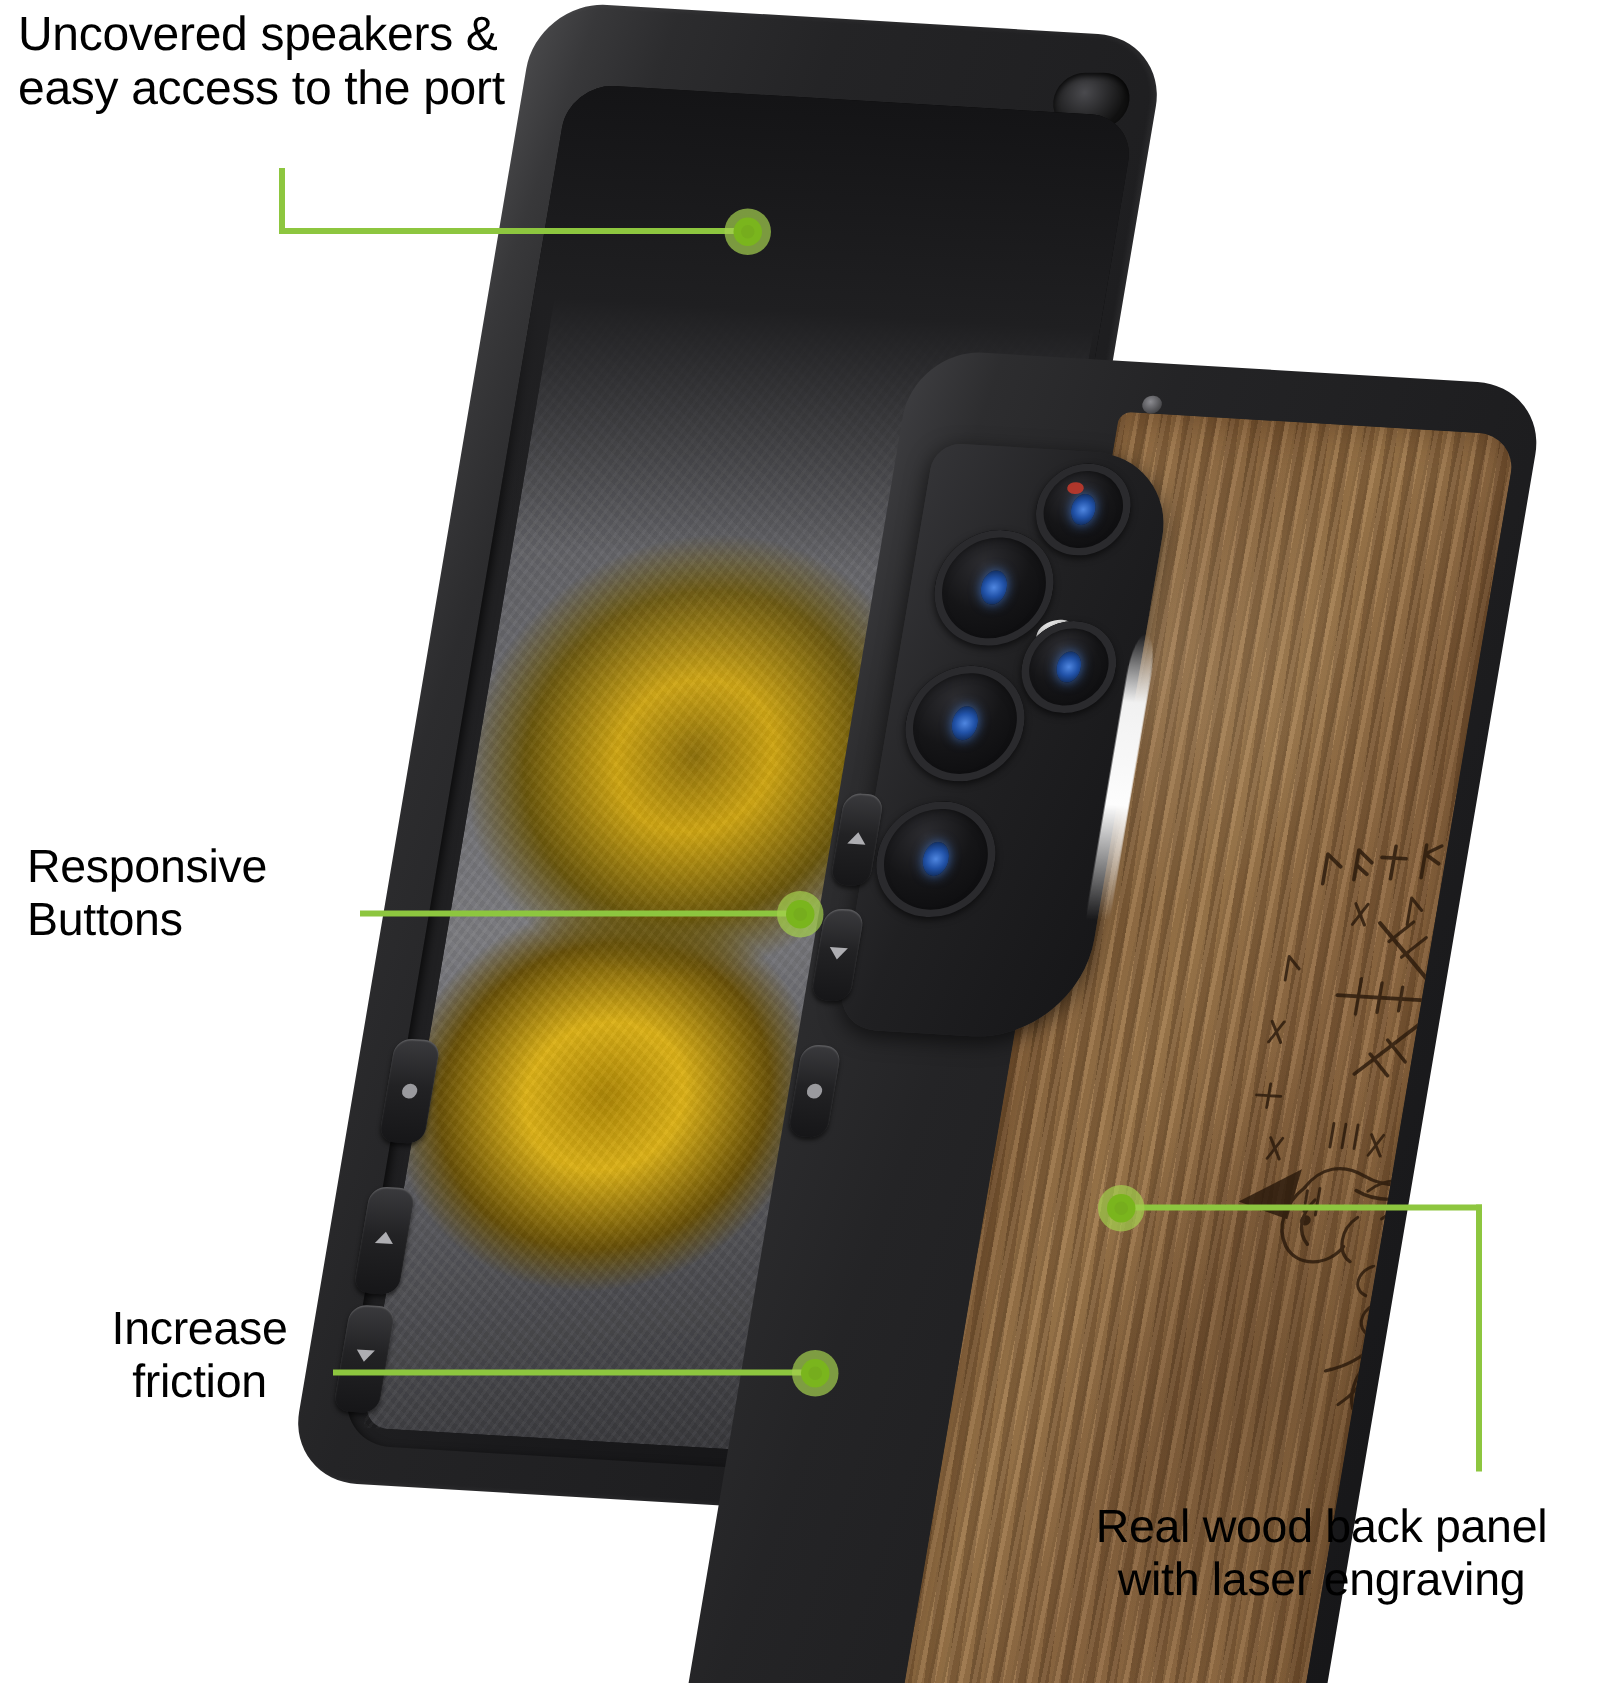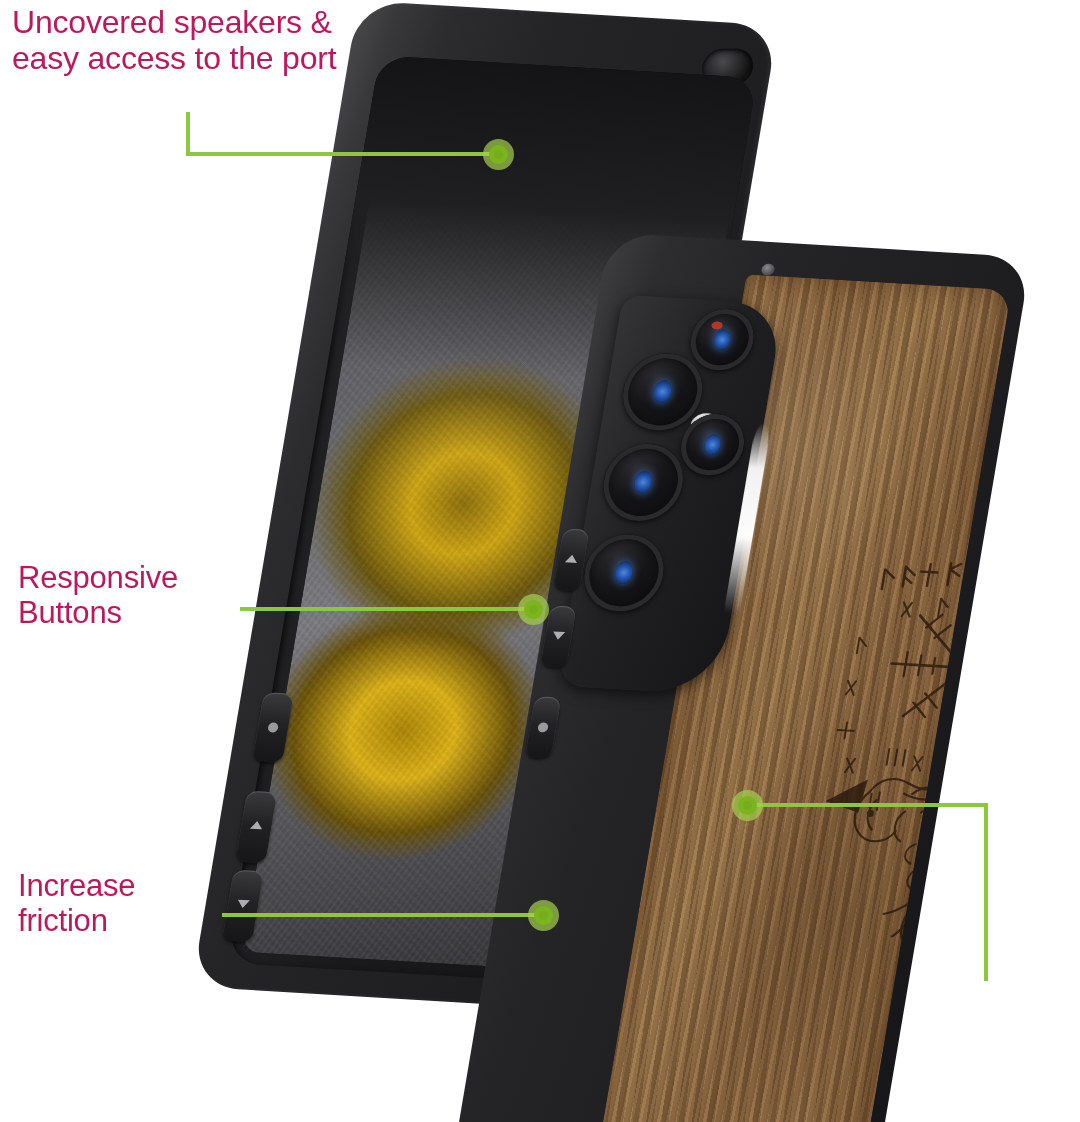--- a/index.html
+++ b/index.html
@@ -8,30 +8,30 @@
     background:#ffffff;
     font-family:"Liberation Sans","DejaVu Sans",sans-serif;
     overflow:hidden;
     position:relative;
   }
   #stage{position:absolute;inset:0;width:1080px;height:1122px;}
 
   
   .callout{
     position:absolute;
-    color:#be185d;
+    color:#000000;
     font-size:31px;
     line-height:1.14;
     font-weight:400;
     letter-spacing:-.2px;
     white-space:pre-line;
   }
   #callout-port{left:12px;top:4px;text-align:left;font-size:32px;}
   #callout-buttons{left:18px;top:560px;width:230px;text-align:left;font-size:31px;}
-  #callout-friction{left:18px;top:868px;width:230px;text-align:left;font-size:31px;}
+  #callout-friction{left:18px;top:868px;width:230px;text-align:center;font-size:31px;}
   #callout-wood{left:690px;top:1000px;width:382px;text-align:center;font-size:31px;}
 
   
   .ln{position:absolute;background:#8dc63f;}
   .dot{
     position:absolute;border-radius:50%;
     background:#7ab51d;
     box-shadow:0 0 0 6px rgba(164,208,79,.70);
   }
   .dot i{position:absolute;inset:5px;border-radius:50%;background:#76ad1d;display:block;}
@@ -380,14 +380,16 @@
 
   <div class="callout" id="callout-port">Uncovered speakers &amp;
 easy access to the port</div>
 
   <div class="callout" id="callout-buttons">Responsive
 Buttons</div>
 
   <div class="callout" id="callout-friction">Increase
 friction</div>
 
+  <div class="callout" id="callout-wood">Real wood back panel
+with laser engraving</div>
 
 </div>
 
 </body></html>

